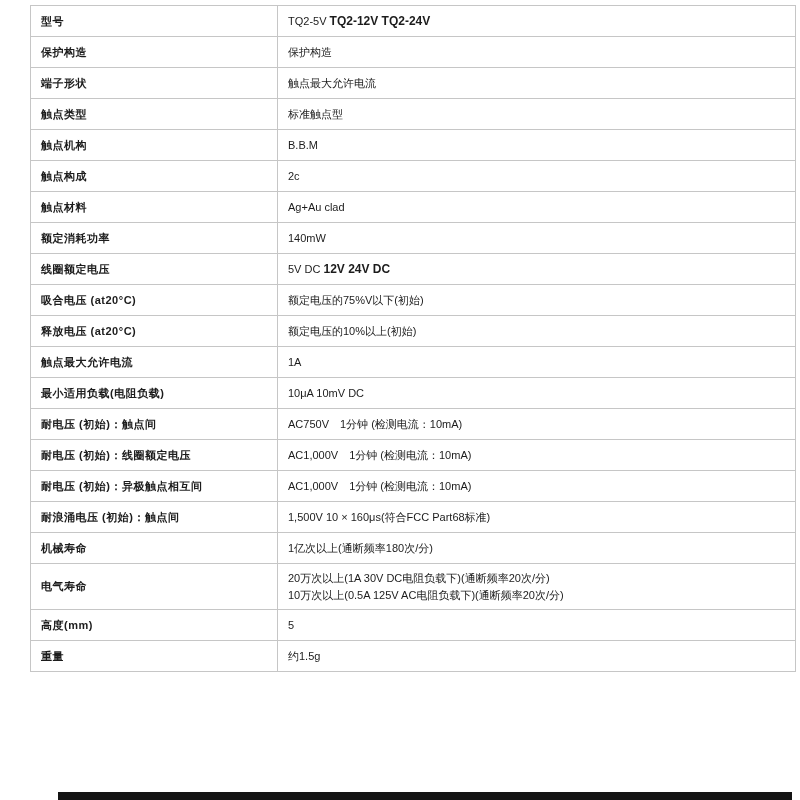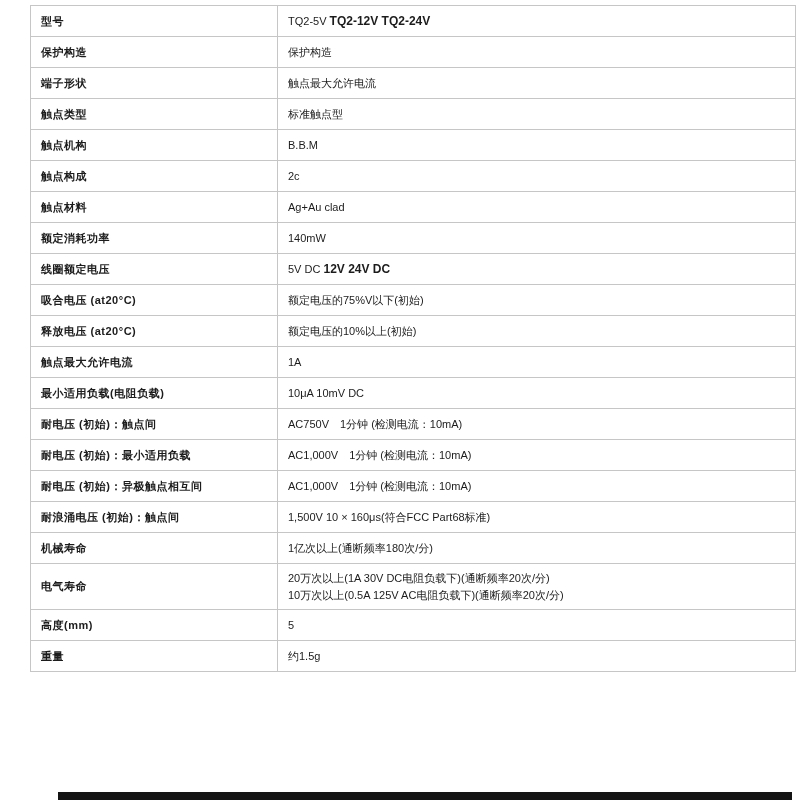--- a/index.html
+++ b/index.html
@@ -130,21 +130,21 @@
             <div class="value-line"><span>10μA 10mV DC</span></div>
           </td>
         </tr>
         <tr>
           <td class="label-cell">耐电压 (初始)：触点间</td>
           <td class="value-cell">
             <div class="value-line"><span>AC750V　1分钟 (检测电流：10mA)</span></div>
           </td>
         </tr>
         <tr>
-          <td class="label-cell">耐电压 (初始)：最小适用负载</td>
+          <td class="label-cell">耐电压 (初始)：线圈额定电压</td>
           <td class="value-cell">
             <div class="value-line"><span>AC1,000V　1分钟 (检测电流：10mA)</span></div>
           </td>
         </tr>
         <tr>
           <td class="label-cell">耐电压 (初始)：异极触点相互间</td>
           <td class="value-cell">
             <div class="value-line"><span>AC1,000V　1分钟 (检测电流：10mA)</span></div>
           </td>
         </tr>

